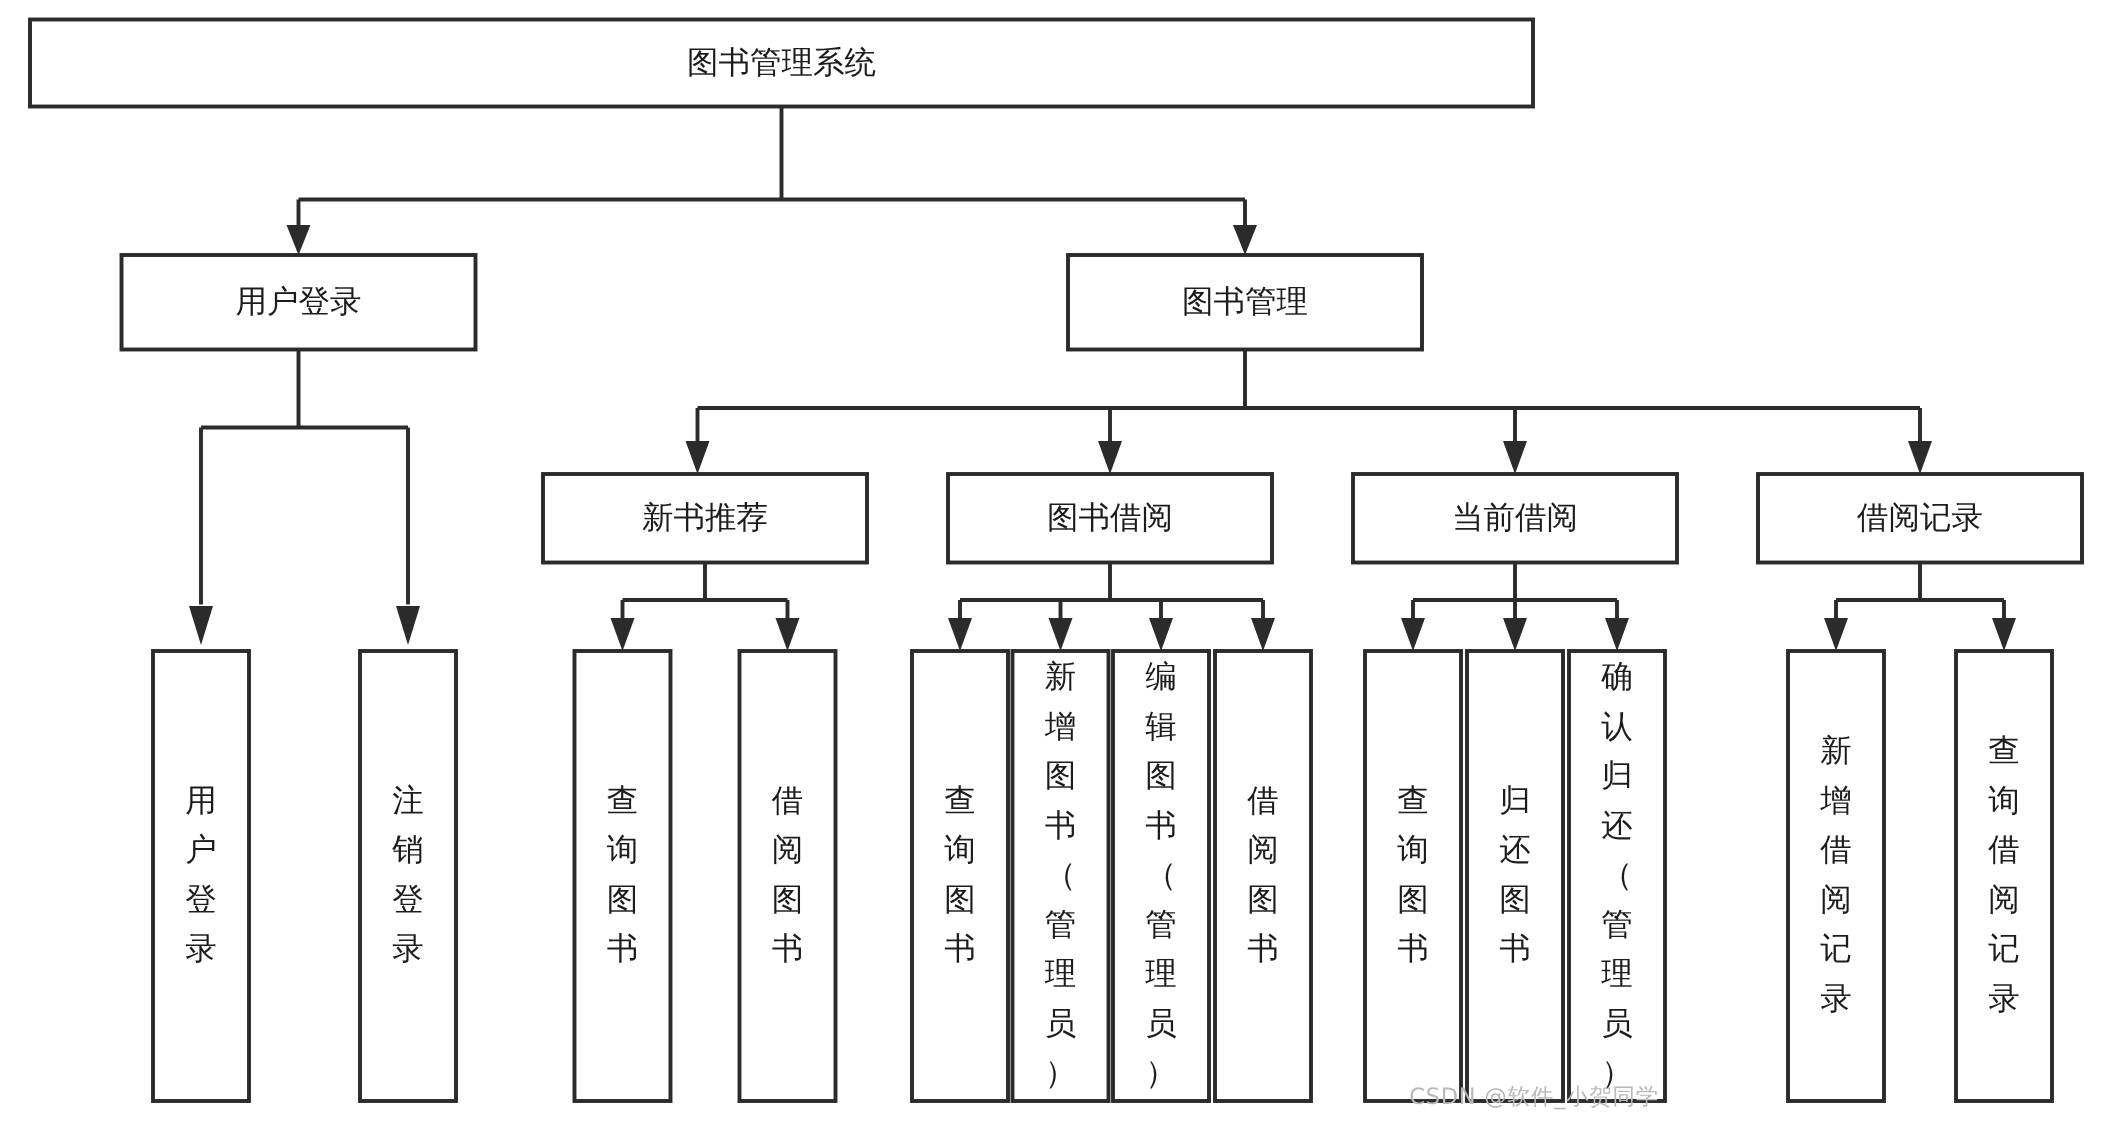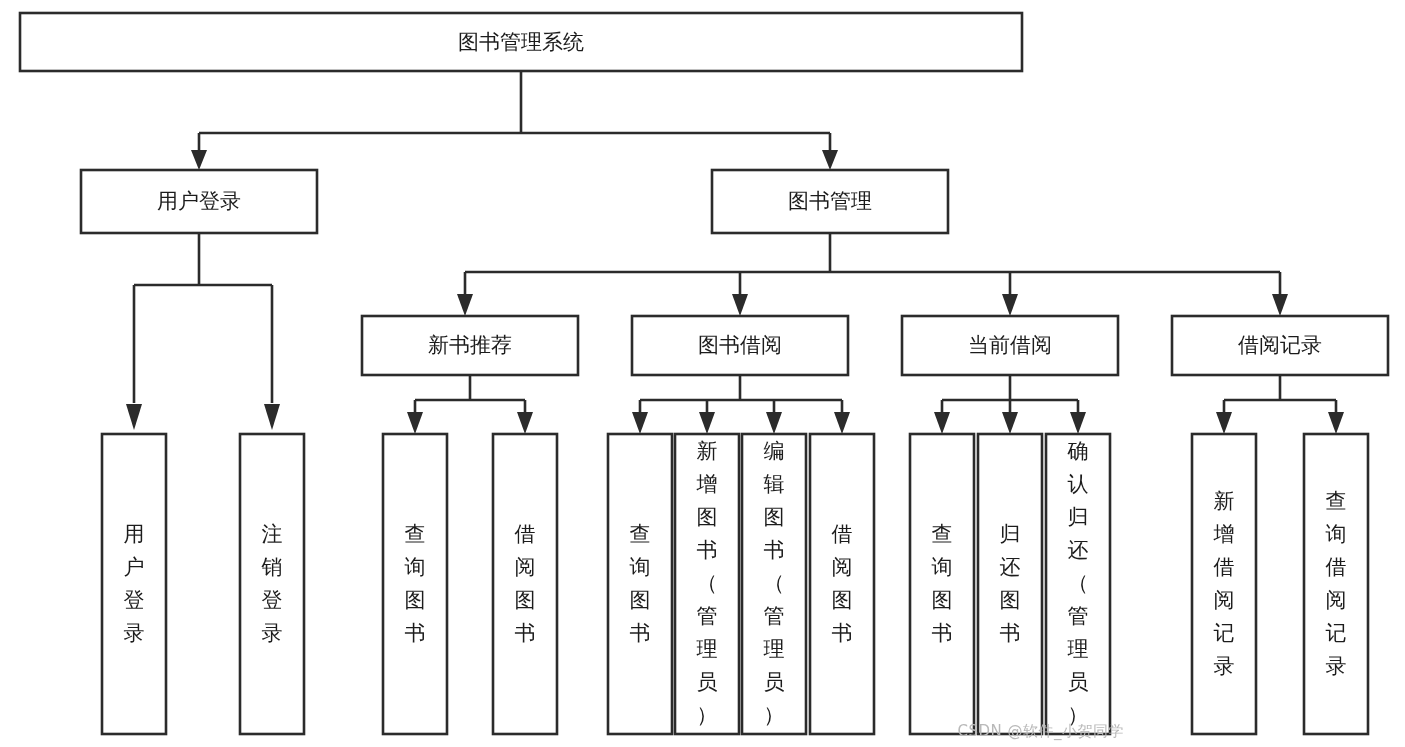--- a/index.html
+++ b/index.html
@@ -49,21 +49,21 @@
     dominant-baseline: middle;
   }
   .label-h {
     font-size: 21px;
   }
   .label-v {
     font-size: 21px;
   }
   .watermark {
     position: absolute;
-    right: 8px;
+    right: 26px;
     bottom: 6px;
     font-family: "DejaVu Sans", "Liberation Sans", sans-serif;
     font-size: 15px;
     color: #b9b9b9;
     letter-spacing: 0.5px;
     white-space: nowrap;
     user-select: none;
   }
 </style>
 </head>

